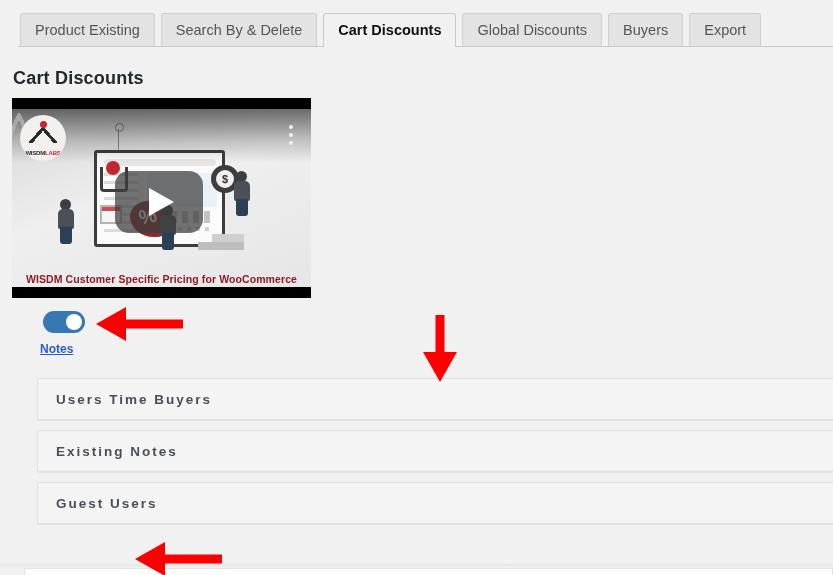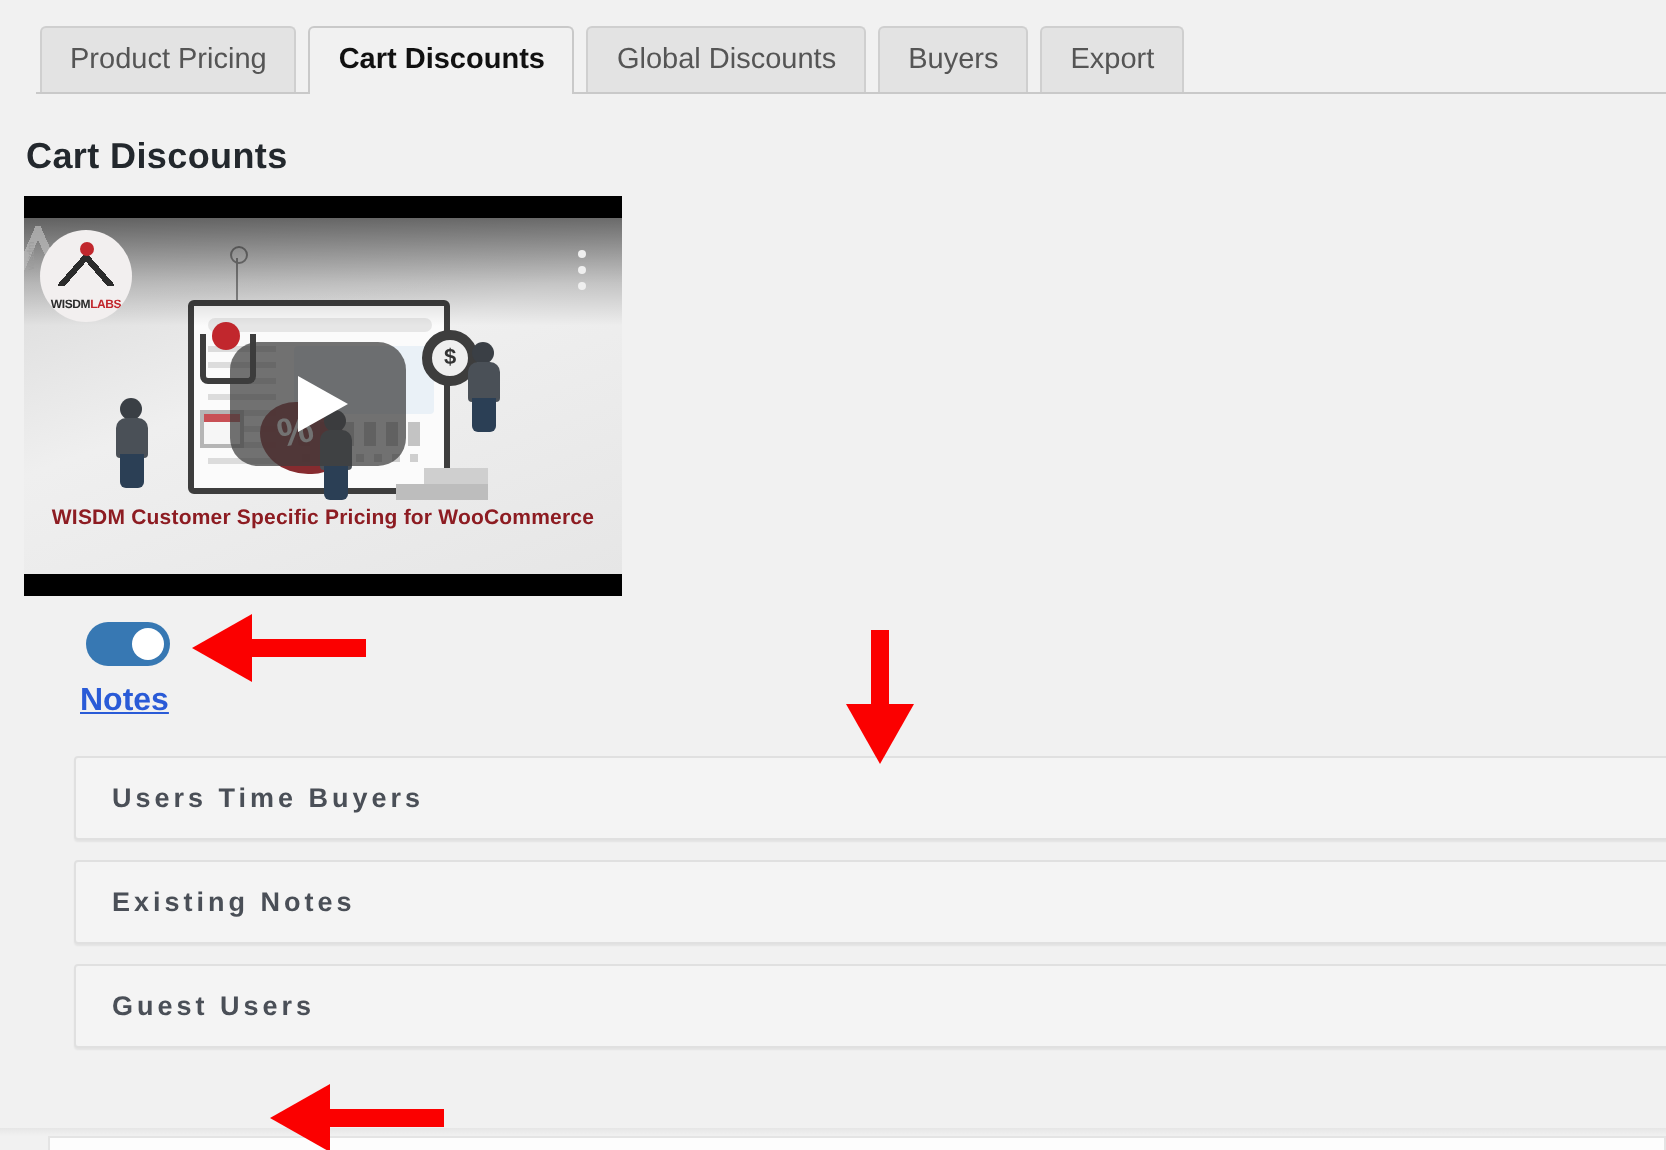--- a/index.html
+++ b/index.html
@@ -358,21 +358,21 @@
     content: "";
     position: absolute;
     left: 34px; top: 17px;
     border-left: 25px solid #fff;
     border-top: 14px solid transparent;
     border-bottom: 14px solid transparent;
   }
   .video-caption {
     position: absolute;
     left: 0;
-    bottom: 22px;
+    bottom: 2px;
     width: 299px;
     text-align: center;
     font-size: 10.5px;
     font-weight: bold;
     color: #8d1c22;
     letter-spacing: 0.1px;
     z-index: 7;
   }
 
   
@@ -392,21 +392,21 @@
     top: 3px;
     width: 16px;
     height: 16px;
     border-radius: 50%;
     background: #fff;
   }
   .notes-link {
     position: absolute;
     left: 40px;
     top: 342px;
-    font-size: 16px;
+    font-size: 12px;
     color: #2a5bd7;
     text-decoration: underline;
     font-weight: bold;
     cursor: pointer;
   }
 
   
   .accordion {
     position: absolute;
     left: 37px;
@@ -509,21 +509,22 @@
     border-right: 17px solid transparent;
   }
   #arrow-down-notes { left: 423px; top: 315px; width: 34px; height: 67px; }
   #arrow-down-notes .shaft { height: 40px; }
 </style>
 </head>
 <body>
 
 <div class="tabbar">
   <div class="tabs">
-    <div class="tab">Product Pricing</div>
+    <div class="tab">Product Existing</div>
+    <div class="tab">Search By &amp; Delete</div>
     <div class="tab active">Cart Discounts</div>
     <div class="tab">Global Discounts</div>
     <div class="tab">Buyers</div>
     <div class="tab">Export</div>
 
   </div>
   <div class="tabbar-line"></div>
 </div>
 
 <div class="page-title">Cart Discounts</div>

